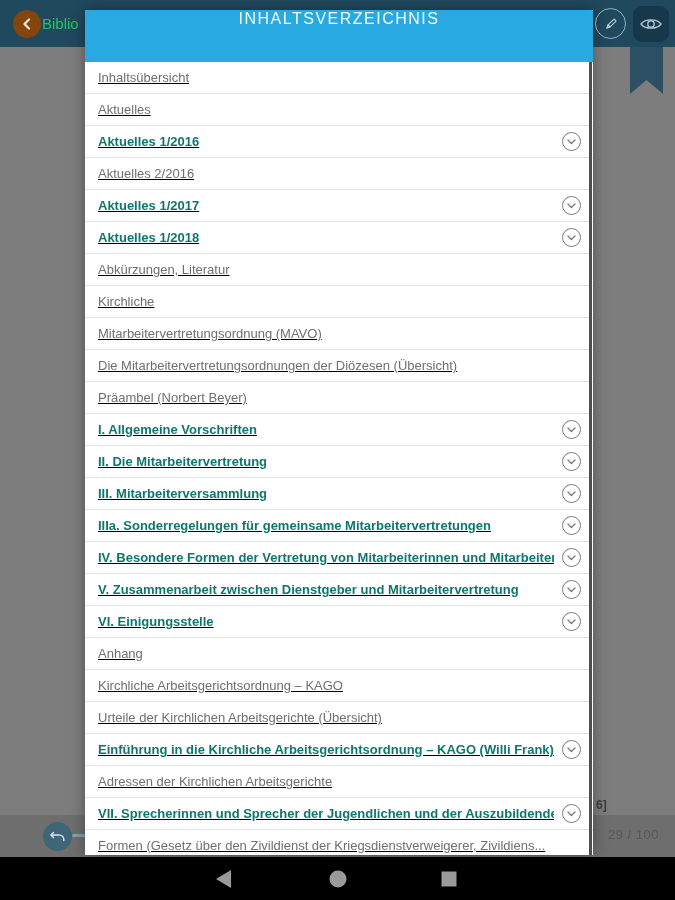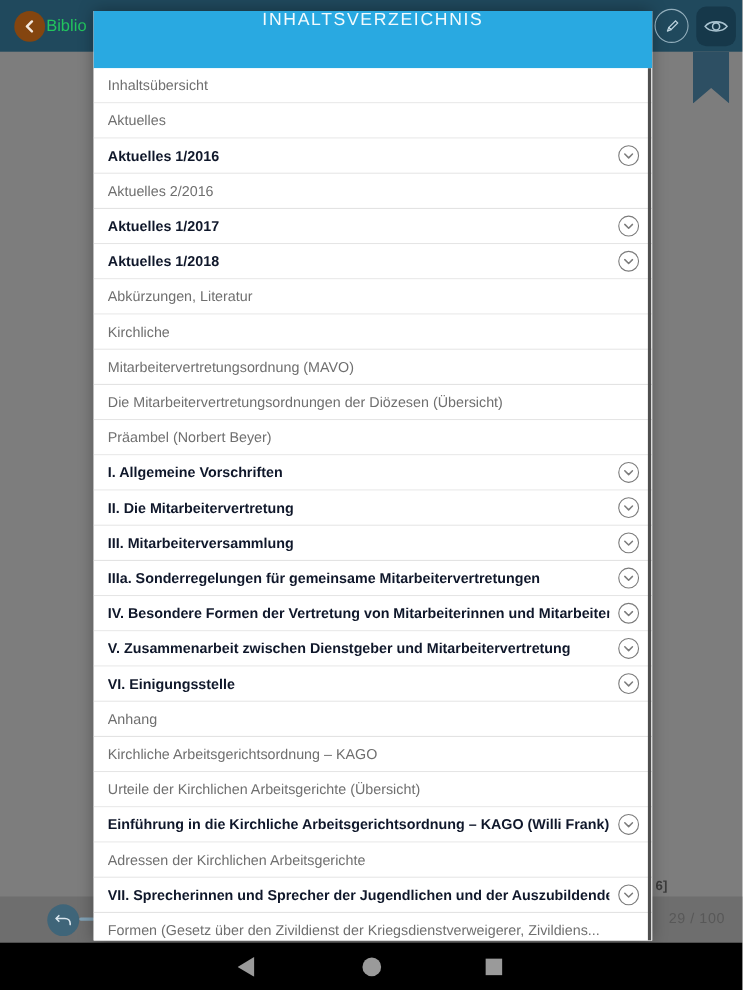--- a/index.html
+++ b/index.html
@@ -95,32 +95,32 @@
     z-index: 5;
     overflow: hidden;
   }
   .modal-header {
     height: 52px; background: #29a9e1;
     display: flex; align-items: flex-start; justify-content: center;
   }
   .modal-title {
     color: #f2fafd; font-size: 16px; letter-spacing: 1.5px;
   }
-  .toc-list { height: 835px; overflow: hidden; position: relative; }
+  .toc-list { height: 835px; overflow: hidden; position: relative; text-decoration: underline; }
   .toc-row {
     height: 32px; border-bottom: 1px solid #e3e3e3;
     display: flex; align-items: center;
     padding: 0 12px 0 13px;
     background: #fff;
   }
   .toc-row-label {
     flex: 1 1 auto; color: #6f6f6f; font-size: 13px;
     white-space: nowrap; overflow: hidden;
   }
-  .toc-row.bold .toc-row-label { color: #0f172a; font-weight: bold; }
+  .toc-row.bold .toc-row-label { color: #0f766e; font-weight: bold; }
   .chevron-circle {
     flex: 0 0 auto; width: 19px; height: 19px; border-radius: 50%;
     border: 1.2px solid #7c7c7c;
     display: flex; align-items: center; justify-content: center;
     margin-left: 8px;
   }
   .modal-scrollbar {
     position: absolute; right: 1px; top: 52px; width: 3px; height: 793px;
     background: #4f4f4f; z-index: 6;
   }

